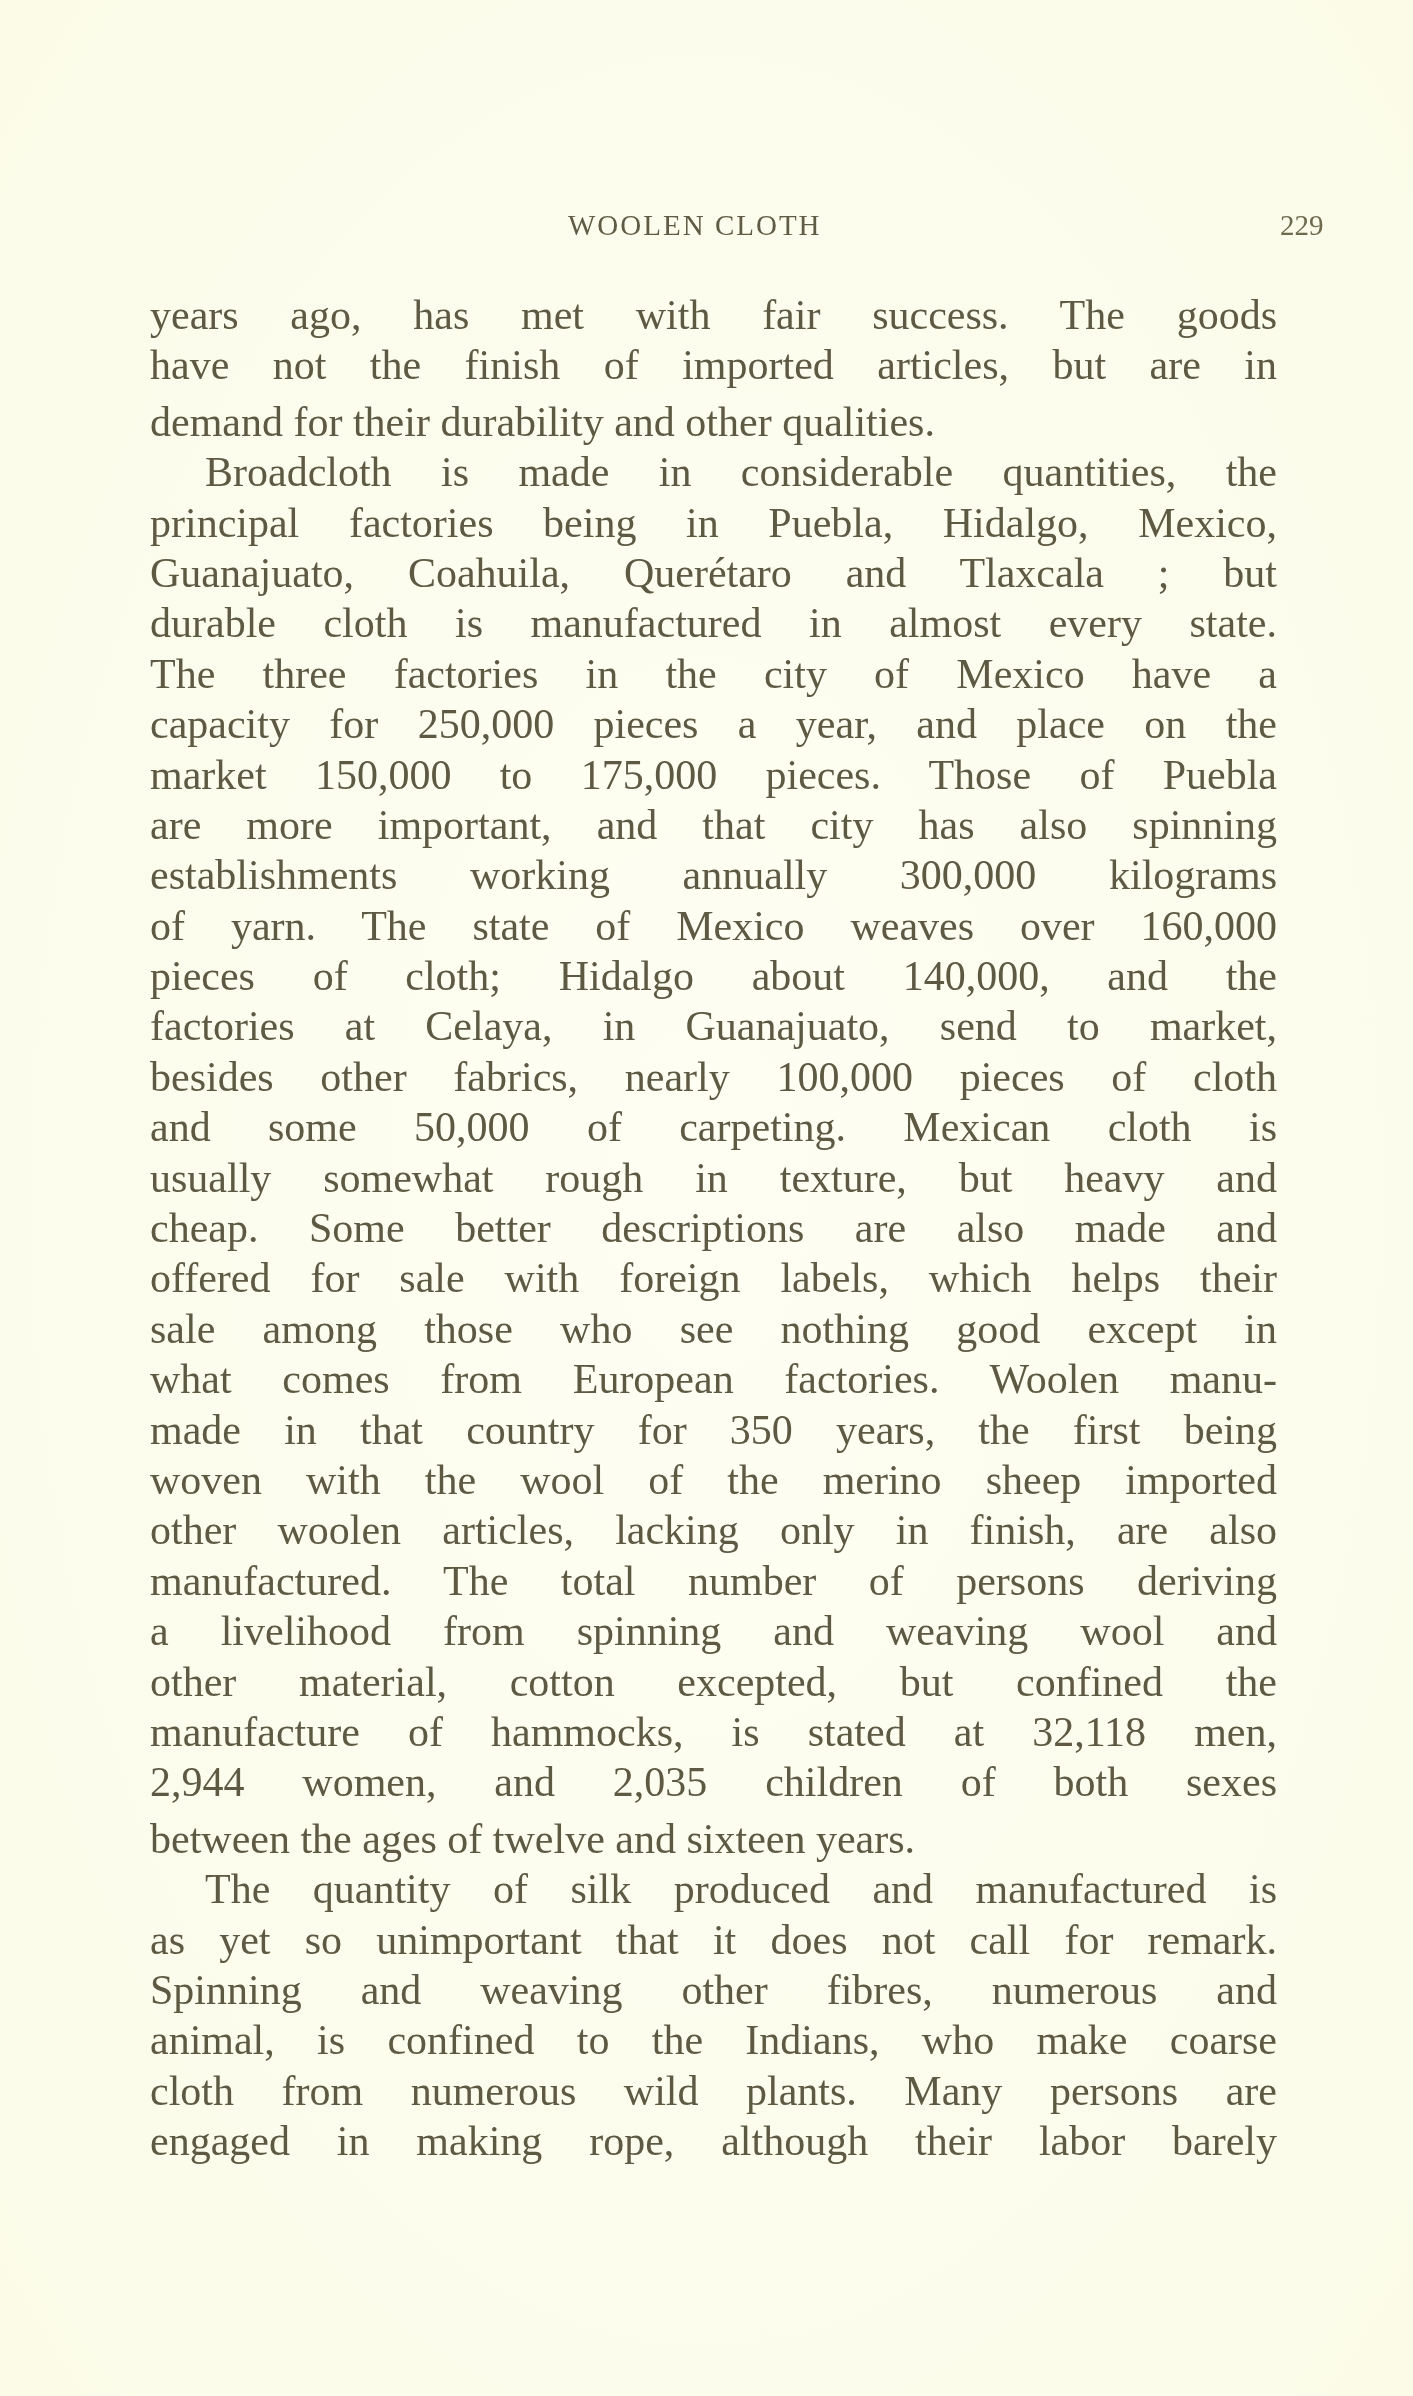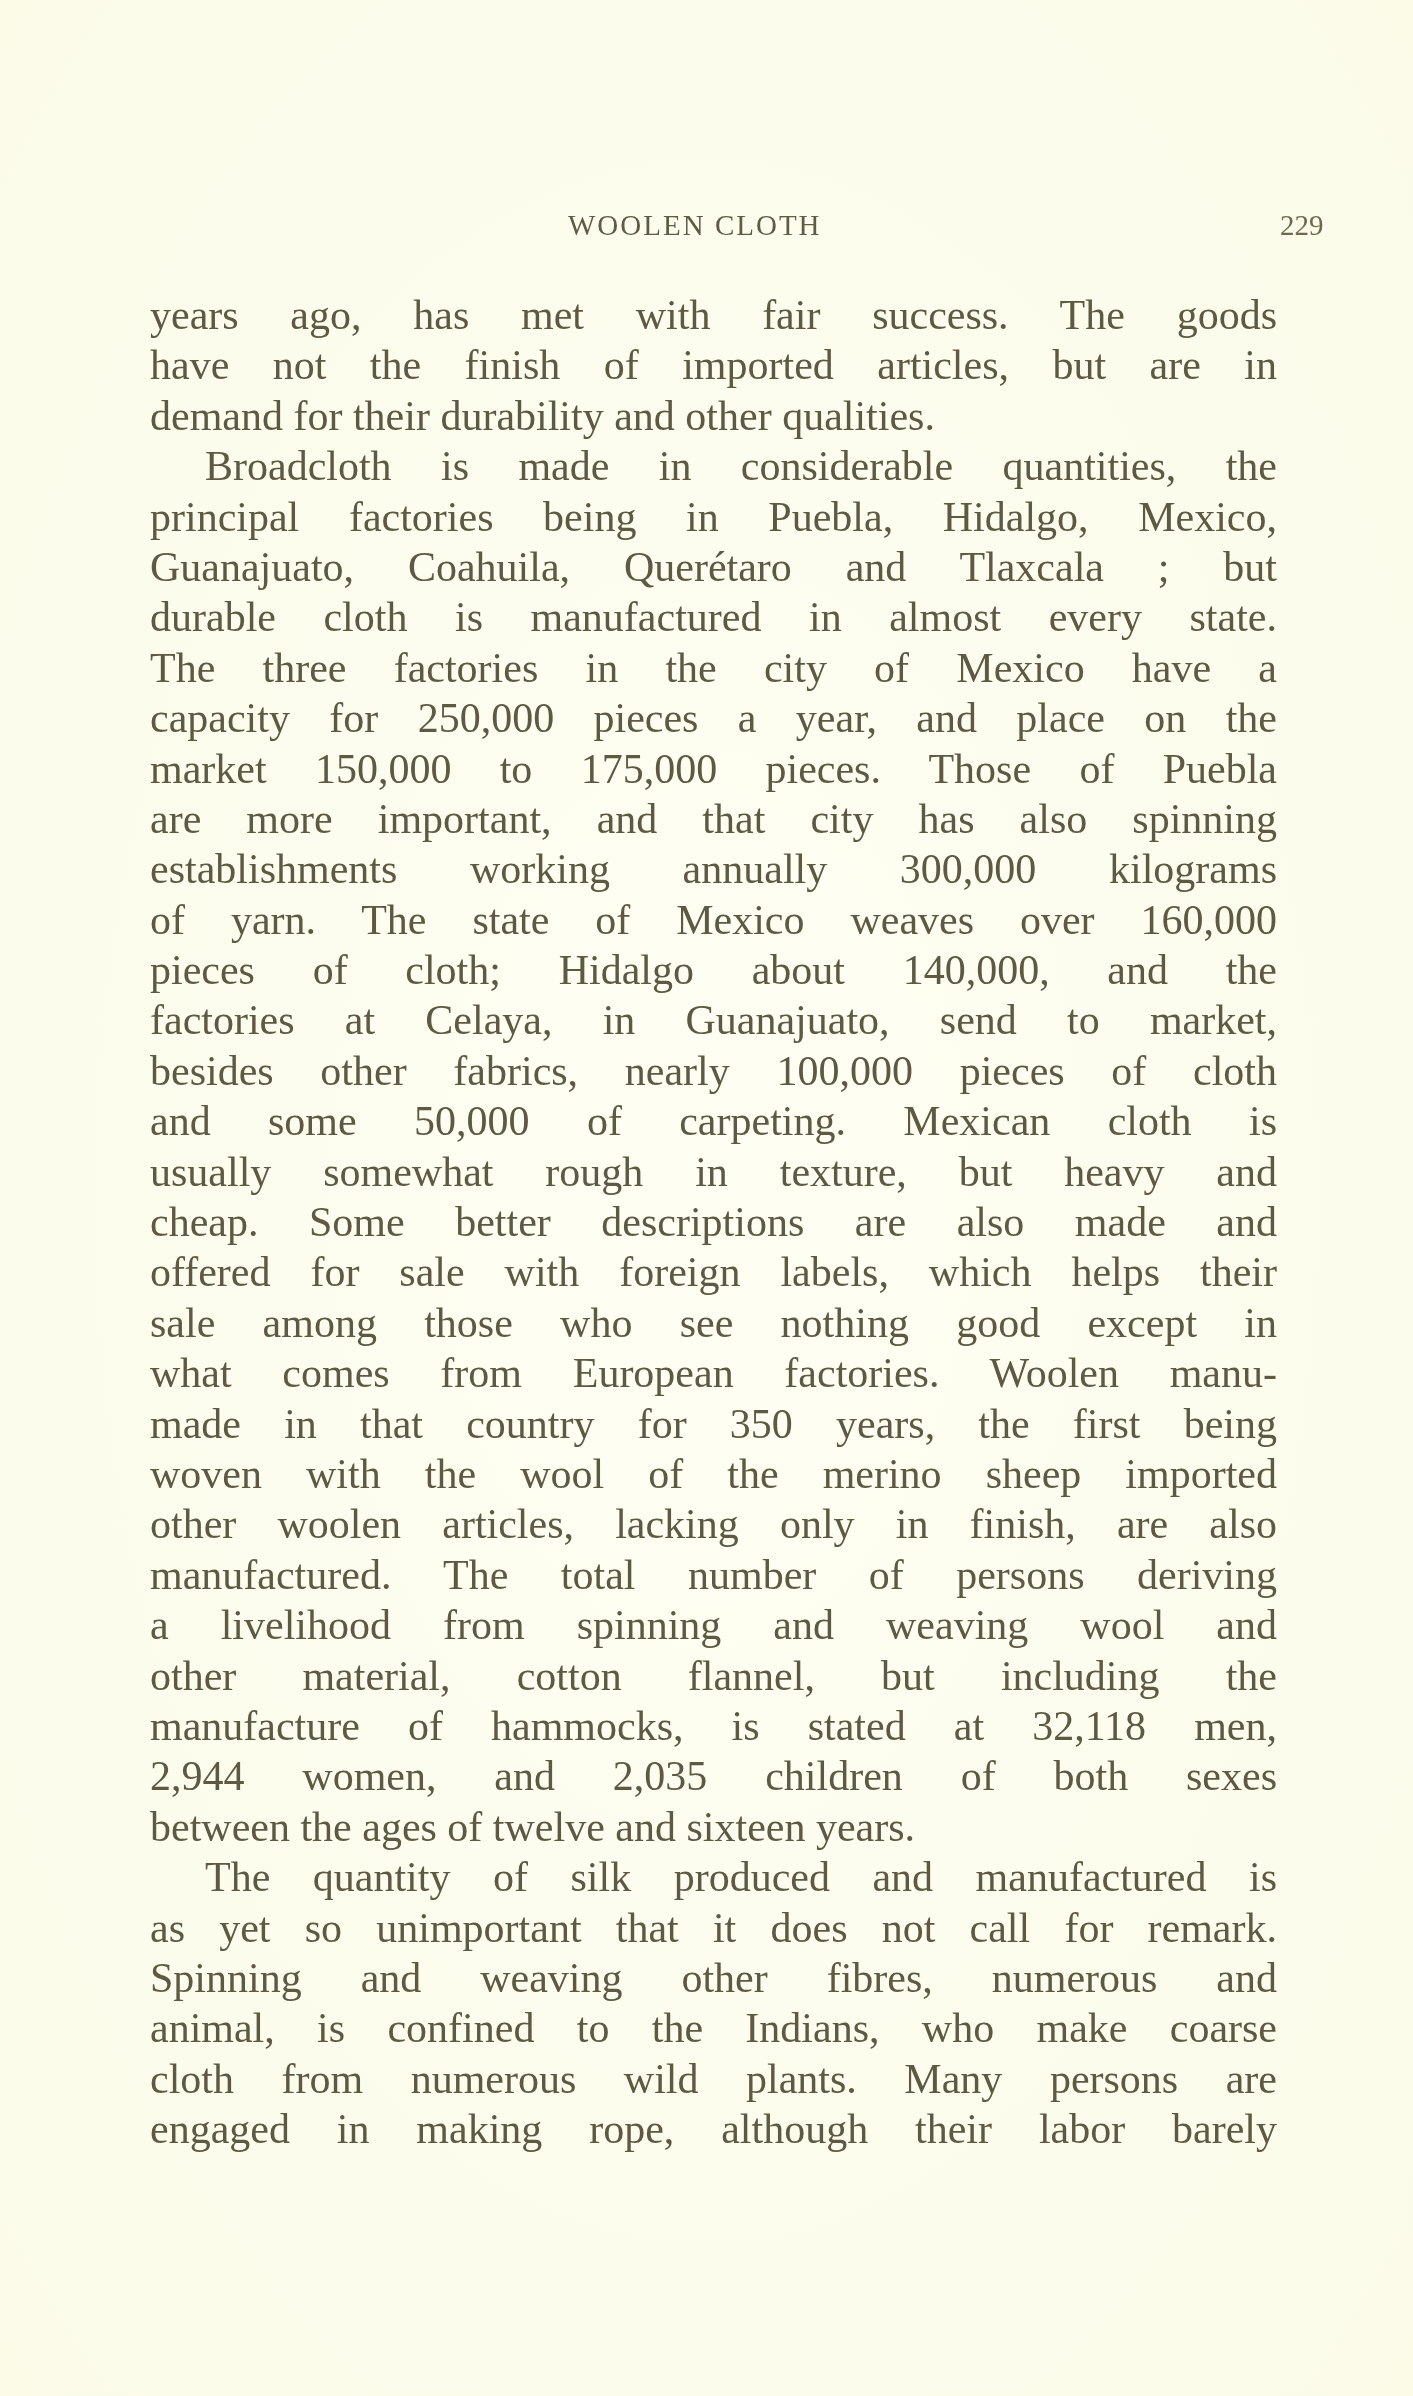--- a/index.html
+++ b/index.html
@@ -56,20 +56,21 @@
       text-align: justify;
       text-align-last: justify;
       word-spacing: 0px;
     }
     .line.indent {
       padding-left: 55px;
     }
     .line.last {
       text-align: left;
       text-align-last: left;
+      margin-top: 6px;
     }
   </style>
 </head>
 <body>
 
 <div class="page">
   <div class="running-head">WOOLEN CLOTH</div>
   <div class="page-number">229</div>
   <div class="text-block" id="text-block">
       <span class="line" style="display: block;">years ago, has met with fair success.  The goods</span>
@@ -92,21 +93,21 @@
       <span class="line" style="display: block;">usually somewhat rough in texture, but heavy and</span>
       <span class="line" style="display: block;">cheap.  Some better descriptions are also made and</span>
       <span class="line" style="display: block;">offered for sale with foreign labels, which helps their</span>
       <span class="line" style="display: block;">sale among those who see nothing good except in</span>
       <span class="line" style="display: block;">what comes from European factories.  Woolen manu-</span>
       <span class="line" style="display: block;">made in that country for 350 years, the first being</span>
       <span class="line" style="display: block;">woven with the wool of the merino sheep imported</span>
       <span class="line" style="display: block;">other woolen articles, lacking only in finish, are also</span>
       <span class="line" style="display: block;">manufactured.  The total number of persons deriving</span>
       <span class="line" style="display: block;">a livelihood from spinning and weaving wool and</span>
-      <span class="line" style="display: block;">other material, cotton flannel, but including the</span>
+      <span class="line" style="display: block;">other material, cotton excepted, but confined the</span>
       <span class="line" style="display: block;">manufacture of hammocks, is stated at 32,118 men,</span>
       <span class="line" style="display: block;">2,944 women, and 2,035 children of both sexes</span>
       <span class="line last" style="display: block;">between the ages of twelve and sixteen years.</span>
       <span class="line indent" style="display: block;">The quantity of silk produced and manufactured is</span>
       <span class="line" style="display: block;">as yet so unimportant that it does not call for remark.</span>
       <span class="line" style="display: block;">Spinning and weaving other fibres, numerous and</span>
       <span class="line" style="display: block;">animal, is confined to the Indians, who make coarse</span>
       <span class="line" style="display: block;">cloth from numerous wild plants.  Many persons are</span>
       <span class="line" style="display: block;">engaged in making rope, although their labor barely</span>
     </div>

